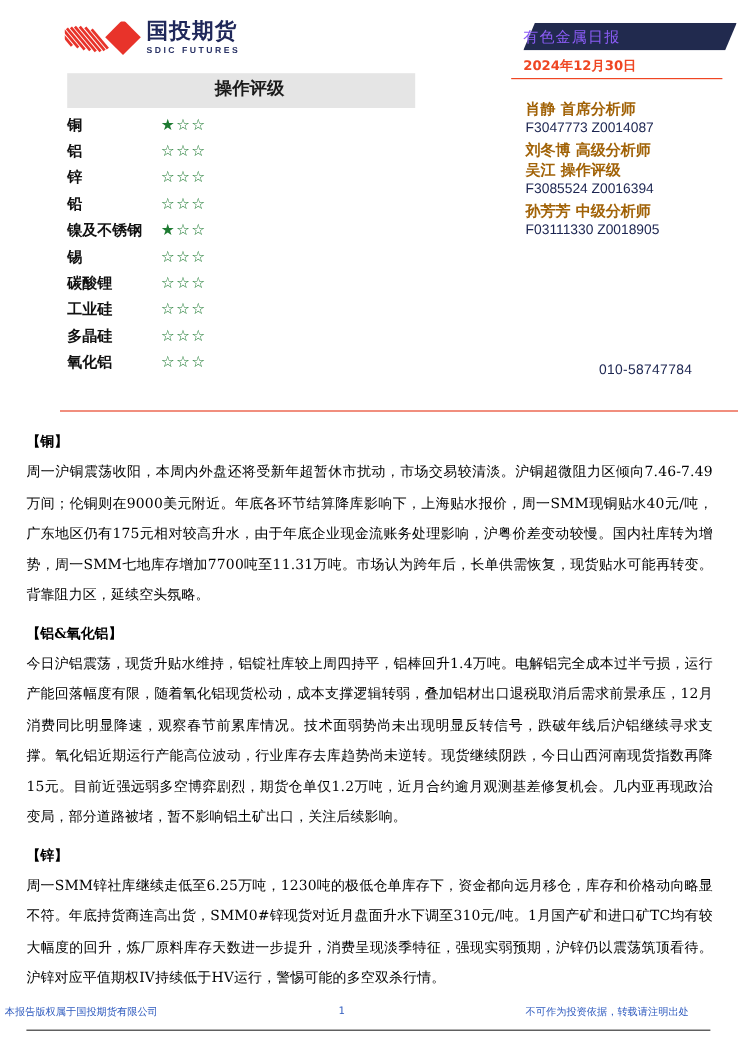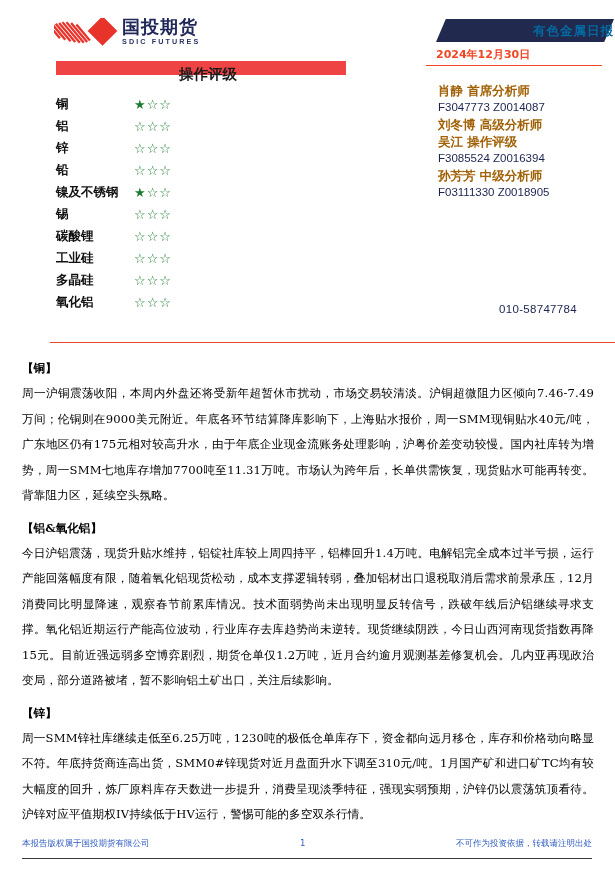--- a/index.html
+++ b/index.html
@@ -59,22 +59,22 @@
     line-height: 9px;
     margin-top: 0px;
   }
 
   
   .rating-box {
     position: absolute;
     left: 28px;
     top: 61px;
     width: 290px;
-    height: 14px;
-    background: #ef4444;
+    height: 29px;
+    background: #e5e5e5;
   }
   .rating-title {
     position: absolute;
     left: 0; top: 0;
     width: 290px;
     text-align: center;
     line-height: 25px;
     font-size: 14.5px;
     font-weight: bold;
     color: #1a1a1a;
@@ -120,24 +120,24 @@
     background: #212a4e;
     -webkit-clip-path: polygon(5.5% 0, 100% 0, 94.5% 100%, 0 100%);
     clip-path: polygon(5.5% 0, 100% 0, 94.5% 100%, 0 100%);
   }
   .banner-text {
     position: absolute;
     left: 0; top: 0;
     width: 178px;
     height: 23px;
     line-height: 23px;
-    text-align: right;
-    color: #0369a1;
+    text-align: left;
+    color: #8b5cf6;
     font-size: 12.5px;
-    font-weight: bold;
+    font-weight: normal;
     font-family: "DejaVu Serif", serif;
     letter-spacing: 1px;
   }
   .report-date {
     position: absolute;
     left: 408px;
     top: 47px;
     width: 178px;
     color: #ef4623;
     font-size: 11px;
@@ -229,21 +229,21 @@
   .footer-rule {
     position: absolute;
     left: 22px;
     top: 858px;
     width: 570px;
     height: 1.2px;
     background: #3a3a3a;
   }
   .footer {
     position: absolute;
-    left: 22px;
+    left: 4px;
     top: 838px;
     width: 570px;
     display: flex;
     align-items: flex-start;
     justify-content: space-between;
     font-family: "DejaVu Sans", "Liberation Sans", sans-serif;
     font-size: 8.5px;
     color: #2f5bbf;
   }
   .footer-left { text-align: left; }

